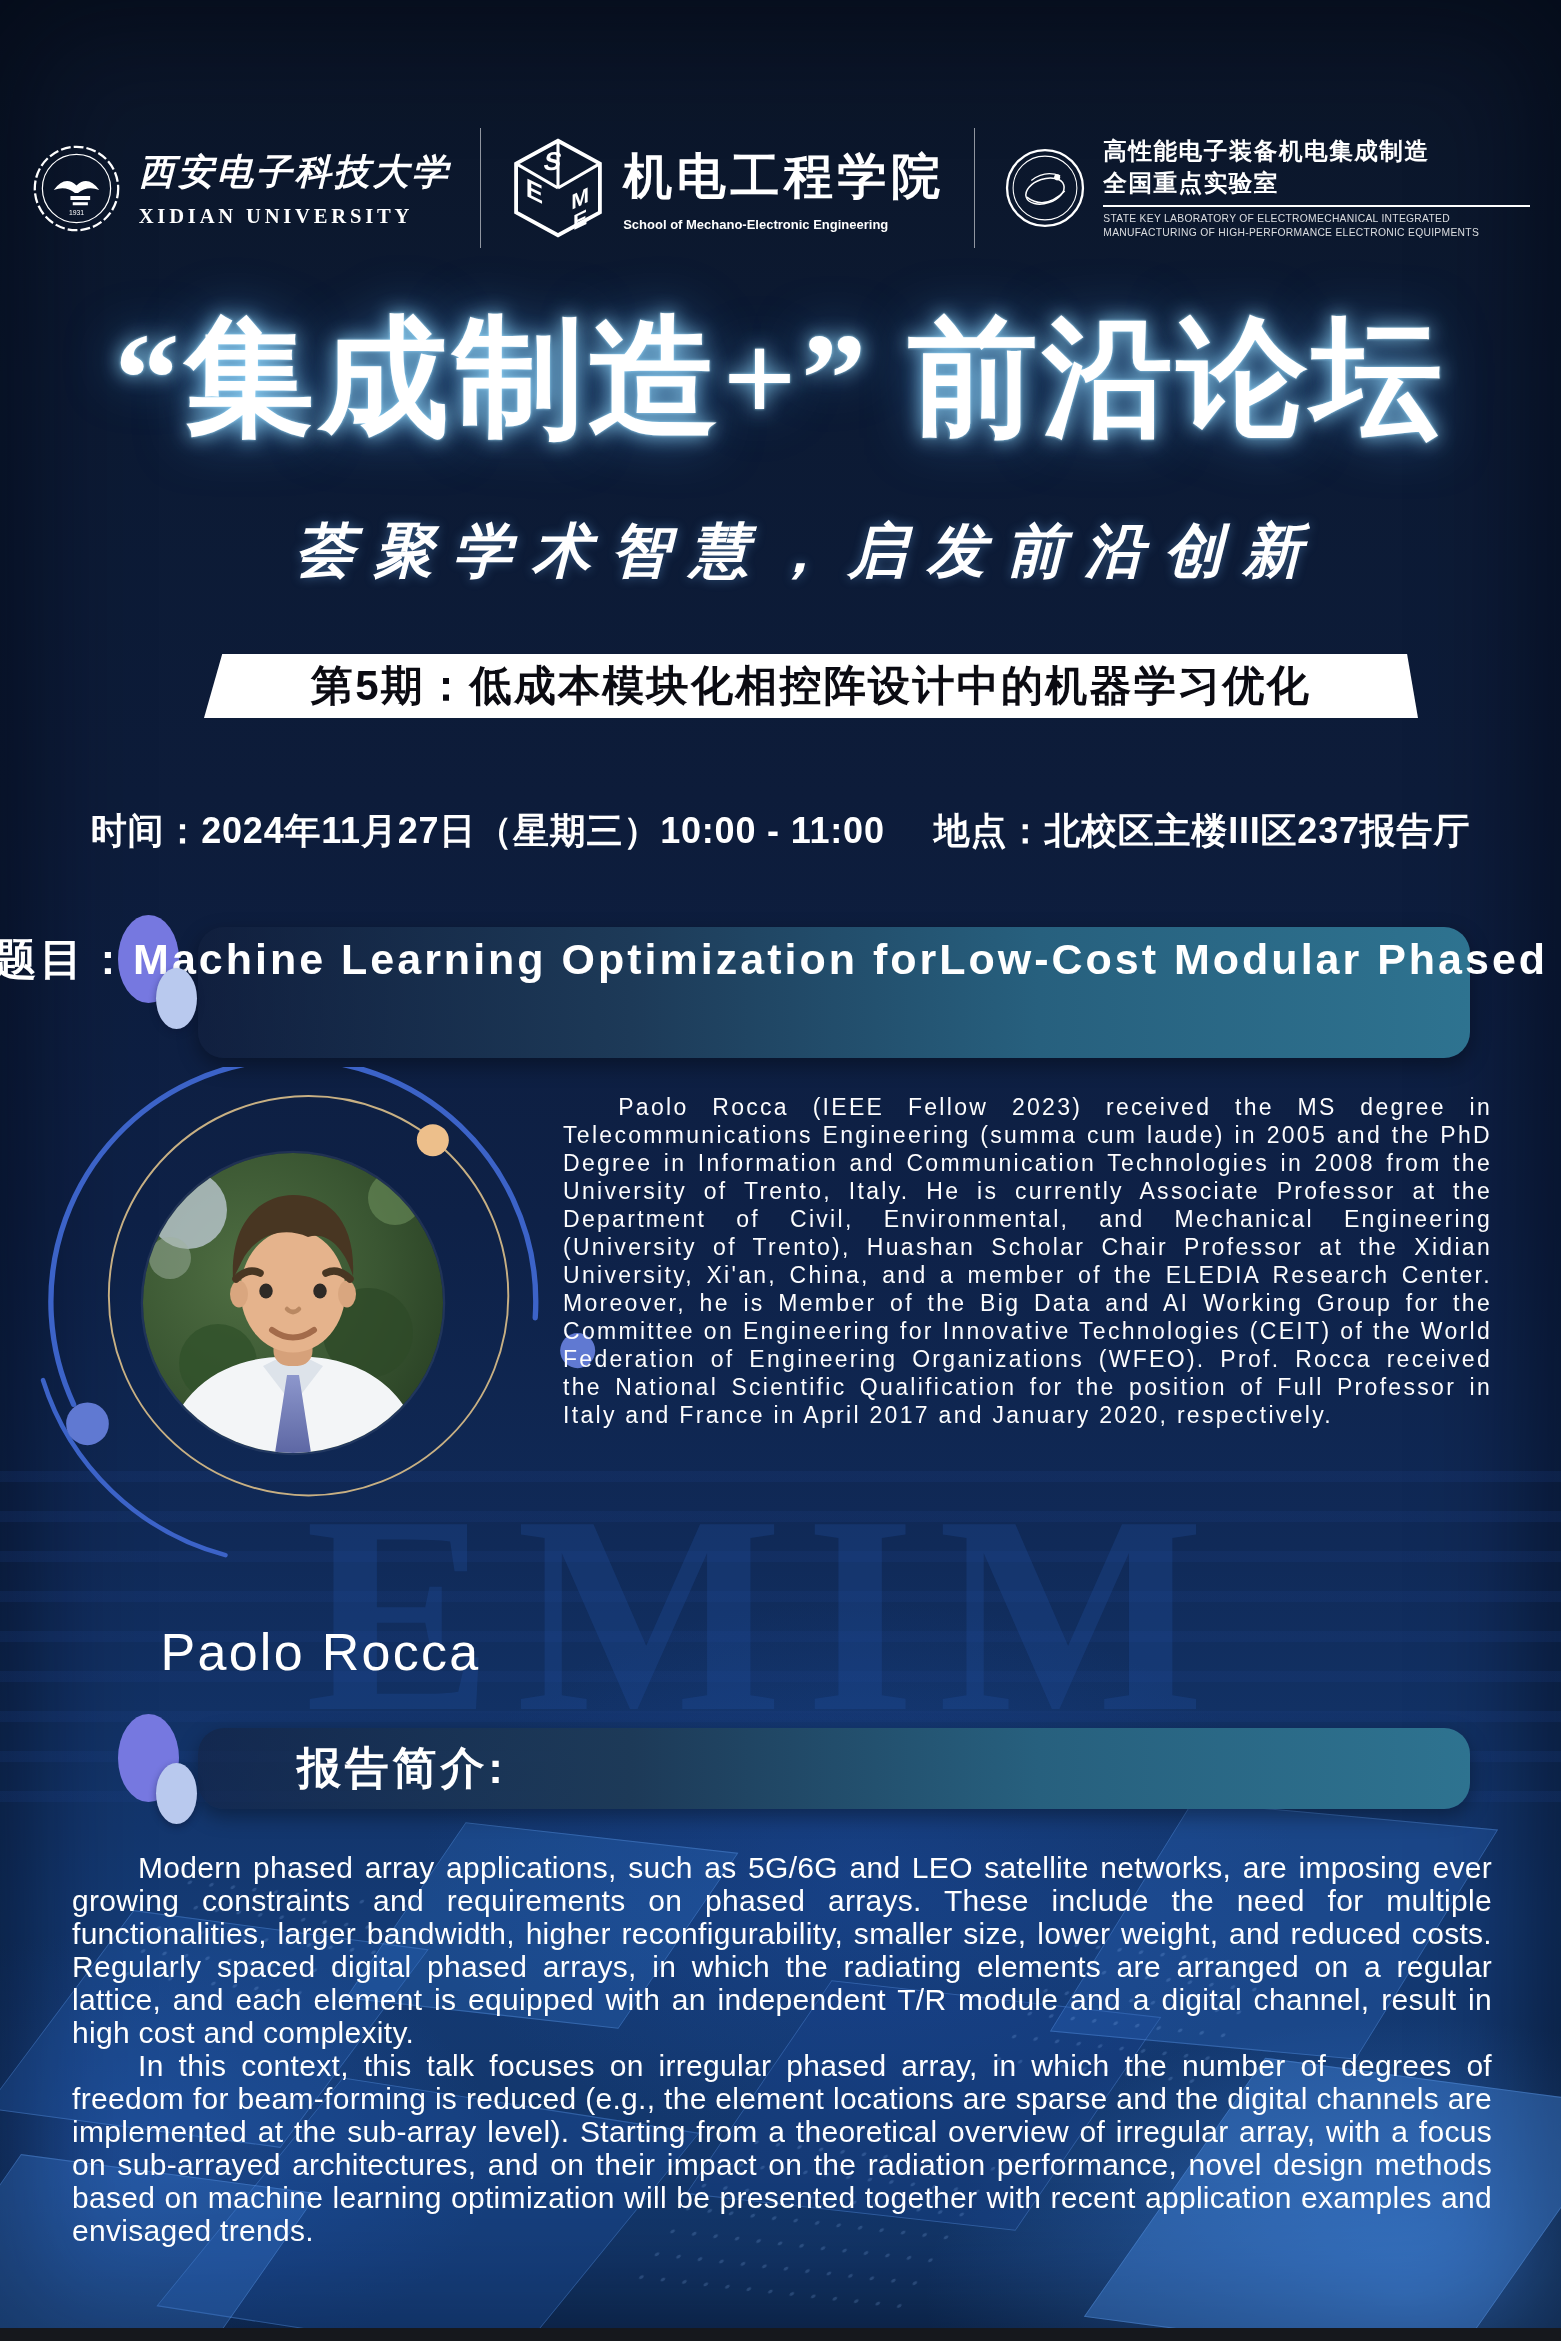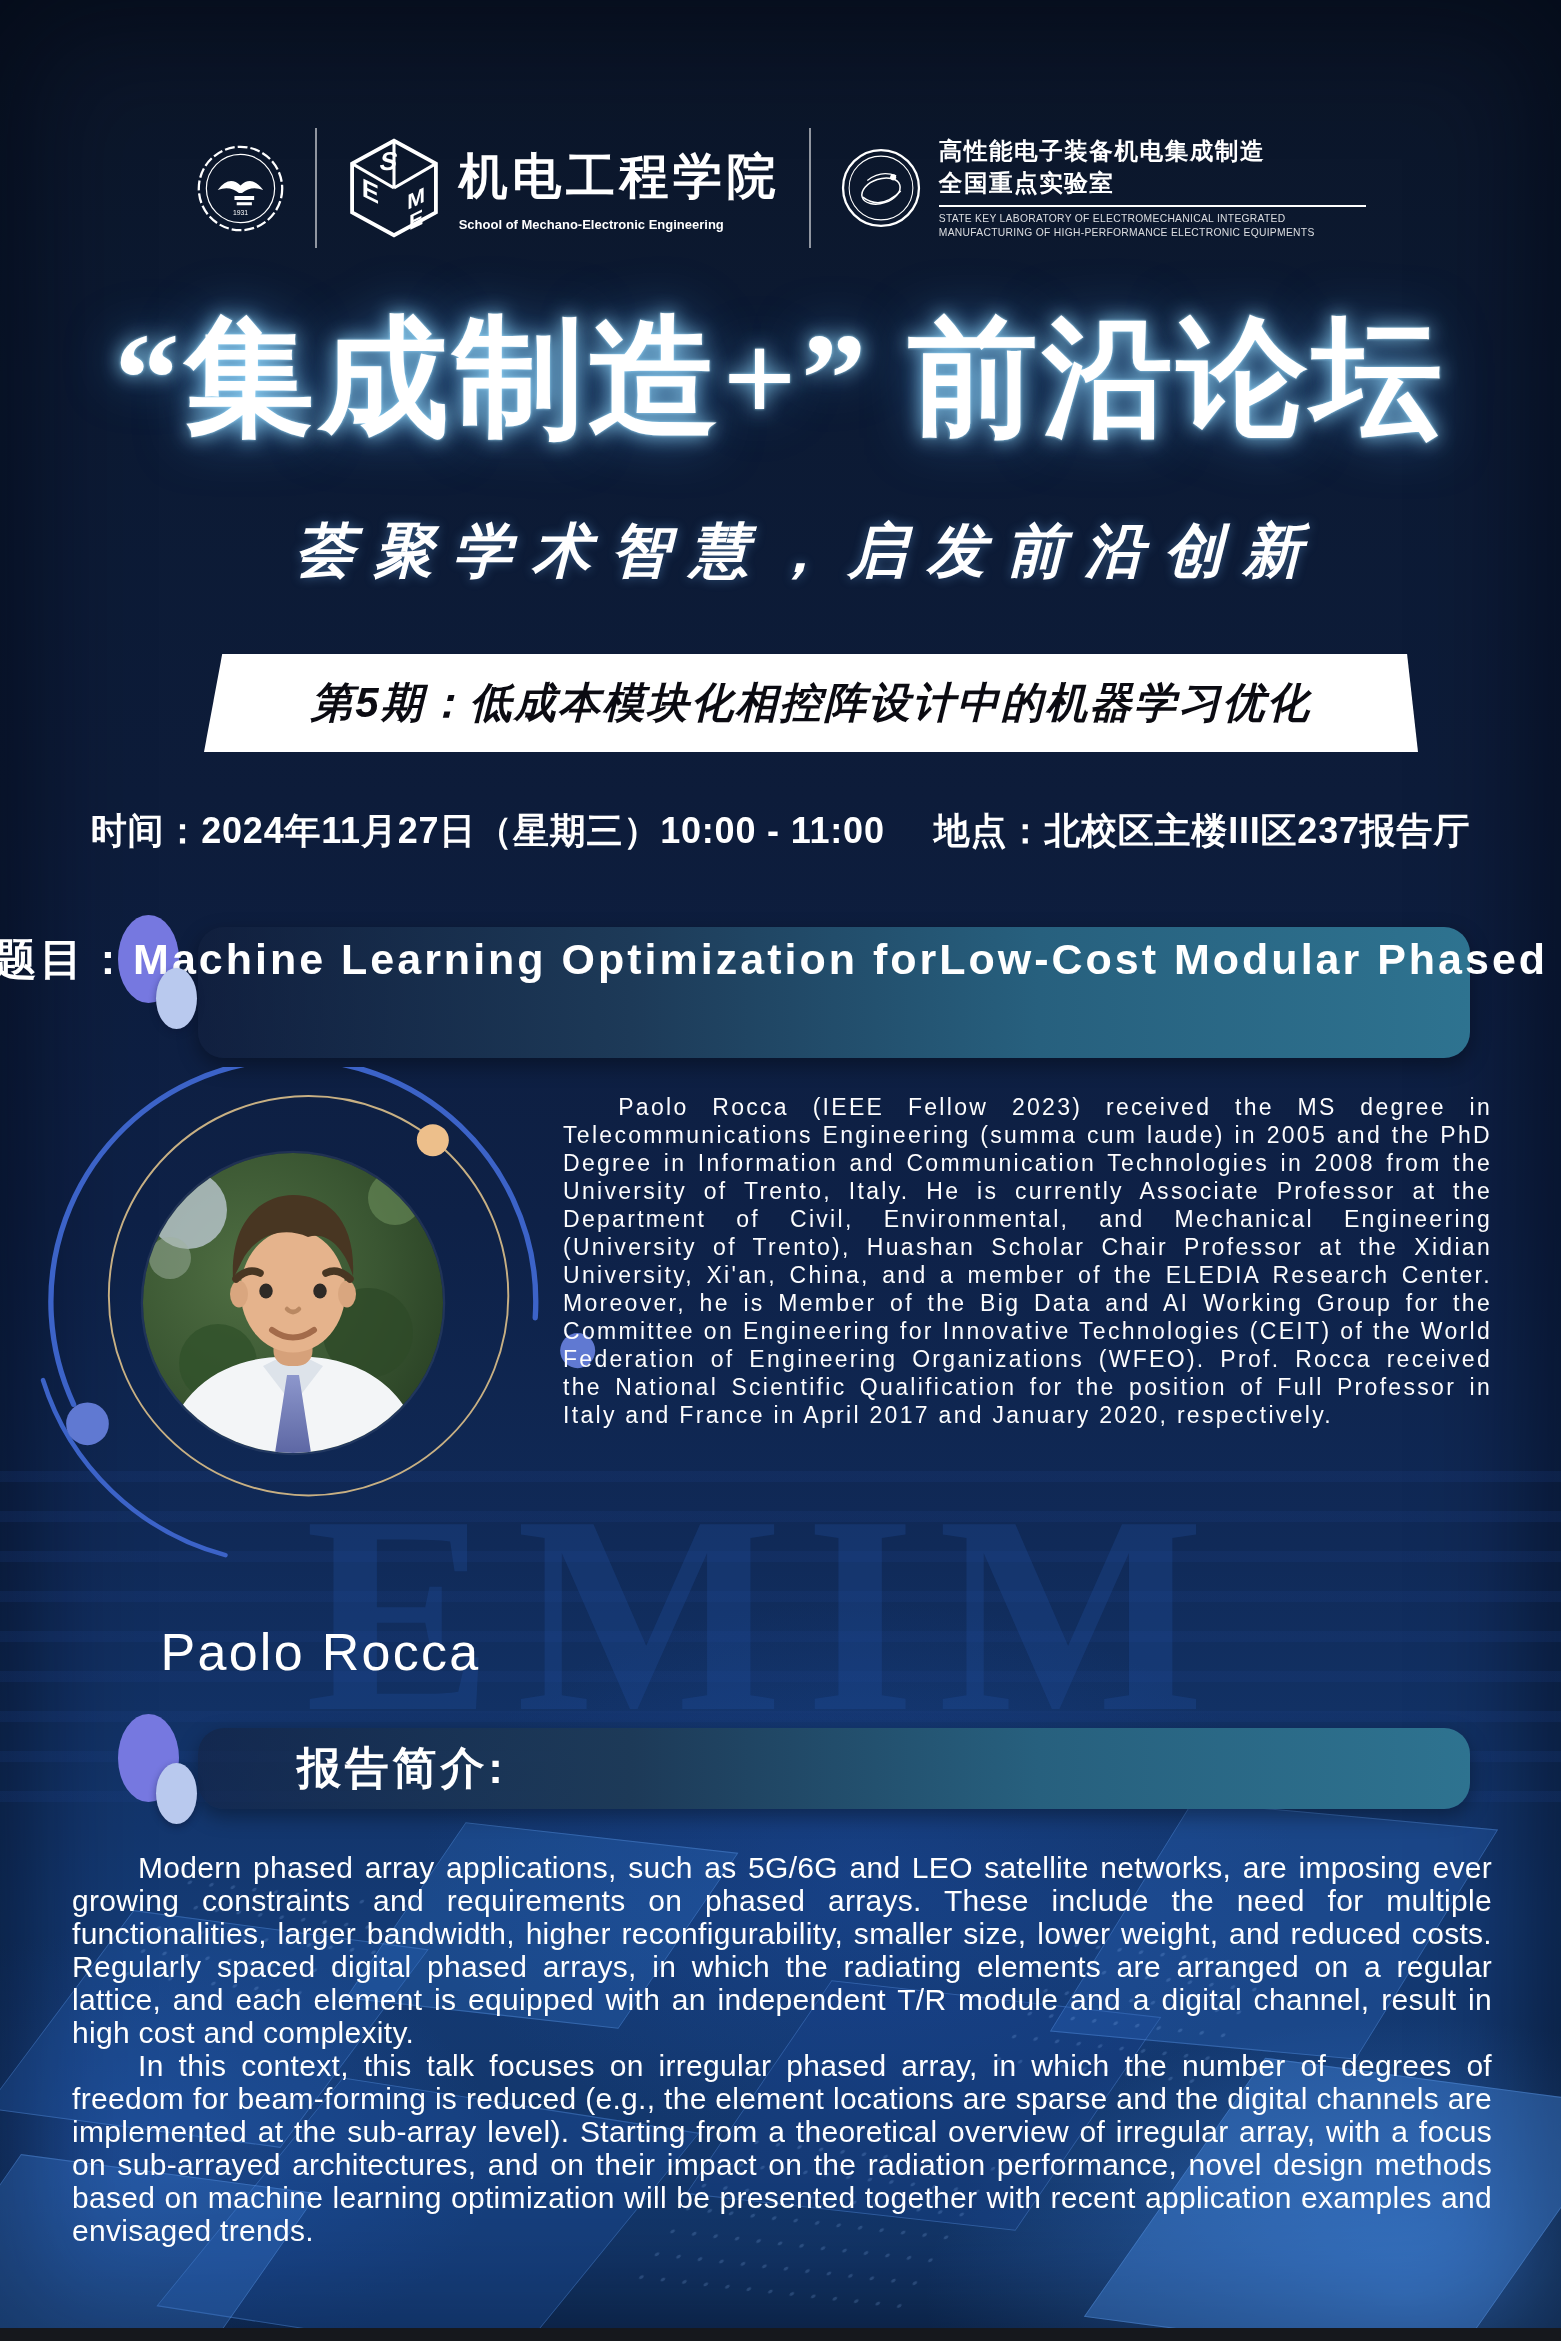--- a/index.html
+++ b/index.html
@@ -35,23 +35,23 @@
   .lab-cn{font-weight:900;font-size:23.6px;letter-spacing:1.5px;line-height:32px;}
   .lab-rule{height:2.3px;background:#fff;margin:6.1px 0 4.6px 0;width:427px;}
   .lab-en{font-size:10.3px;color:rgba(255,255,255,.85);width:427px;line-height:14.5px;letter-spacing:0.3px;}
   
   .main-title{left:0;top:291px;width:1561px;text-align:center;
     font-family:"Liberation Serif","DejaVu Serif",serif;font-weight:bold;font-size:130px;letter-spacing:4.6px;
     color:#fff;text-shadow:0 0 20px rgba(150,220,255,.95),0 0 53px rgba(80,170,255,.55),0 0 3px rgba(190,240,255,.9);}
   .sub-title{left:0;top:512px;width:1561px;text-align:center;
     font-family:"Liberation Serif","DejaVu Serif",serif;font-style:italic;font-weight:bold;
     font-size:59px;letter-spacing:20px;text-shadow:0 0 10.7px rgba(120,190,255,.4);padding-left:28px;}
-  .session-banner{left:204px;top:654px;width:1214px;height:98px;background:#ffffff;
+  .session-banner{left:204px;top:654px;width:1214px;height:64px;background:#ffffff;
     clip-path:polygon(1.5% 0,99.1% 0,100% 100%,0 100%);
-    display:flex;align-items:center;justify-content:center;font-style:italic;}
+    display:flex;align-items:center;justify-content:center;}
   .session-text{color:#0b0b12;font-weight:900;font-size:42px;letter-spacing:2.3px;}
   .time-row{left:0;top:807px;width:1561px;text-align:center;font-weight:900;font-size:36px;letter-spacing:0.8px;}
   .time-gap{display:inline-block;width:49px;}
   
   .bar{border-radius:26px;
     background:linear-gradient(90deg,rgba(19,32,61,.55) 0%,#1d3a58 34%,#27607e 66%,#2e7390 100%);
     box-shadow:0 7.6px 20px rgba(0,0,0,.35);}
   .bar-topic{left:198px;top:927px;width:1272px;height:131px;display:flex;flex-direction:row;justify-content:center;padding-left:99px;box-sizing:border-box;}
   .bar-topic .line{font-weight:900;font-size:43px;letter-spacing:3px;line-height:64px;white-space:nowrap;}
   .bar-brief{left:198px;top:1728px;width:1272px;height:81px;display:flex;align-items:center;padding-left:99px;box-sizing:border-box;}
@@ -91,20 +91,24 @@
 
   <div class="abs header">
     <div class="logo-group">
       <svg width="91" height="91" viewBox="0 0 120 120">
         <circle cx="60" cy="60" r="55" fill="none" stroke="#ffffff" stroke-width="3" stroke-dasharray="13 4"></circle>
         <circle cx="60" cy="60" r="45" fill="none" stroke="#ffffff" stroke-width="1.6"></circle>
         <path d="M30 62 Q45 42 60 56 Q75 42 90 62 Q74 56 62 66 L58 66 Q46 56 30 62 Z" fill="#ffffff"></path>
         <path d="M52 70 h26 v5 h-26 z M55 78 h20 v4 h-20 z" fill="#ffffff"></path>
         <text x="60" y="95" text-anchor="middle" font-size="9" fill="#ffffff">1931</text>
       </svg>
+      <div>
+        <div class="uni-cn">西安电子科技大学</div>
+        <div class="uni-en">XIDIAN UNIVERSITY</div>
+      </div>
     </div>
     <div class="divider"></div>
     <div class="logo-group">
       <svg width="96" height="104" viewBox="0 0 126 136">
         <path d="M63 6 L118 36 L118 100 L63 130 L8 100 L8 36 Z" fill="none" stroke="#ffffff" stroke-width="5"></path>
         <path d="M63 6 L63 68 M63 68 L8 36 M63 68 L118 36" stroke="#ffffff" stroke-width="4" fill="none"></path>
         <text x="63" y="44" text-anchor="middle" font-size="34" font-weight="bold" fill="#ffffff" transform="skewX(-12)">S</text>
         <text x="32" y="98" text-anchor="middle" font-size="34" font-weight="bold" fill="#ffffff" transform="skewY(26) translate(0,-30)">E</text>
         <text x="92" y="84" text-anchor="middle" font-size="28" font-weight="bold" fill="#ffffff" transform="skewY(-26) translate(0,52)">M</text>
         <text x="92" y="112" text-anchor="middle" font-size="28" font-weight="bold" fill="#ffffff" transform="skewY(-26) translate(0,52)">E</text>

